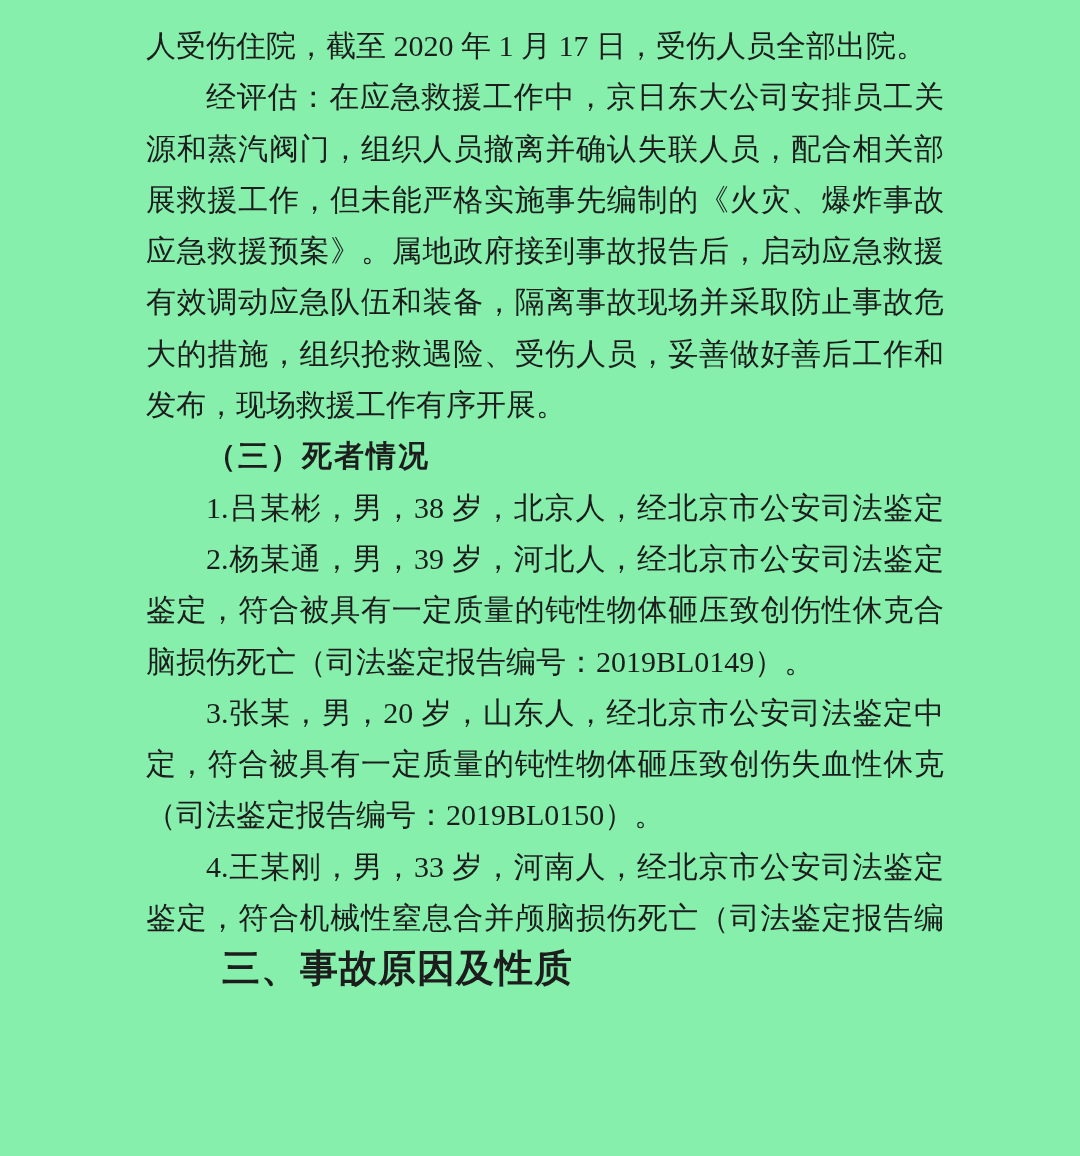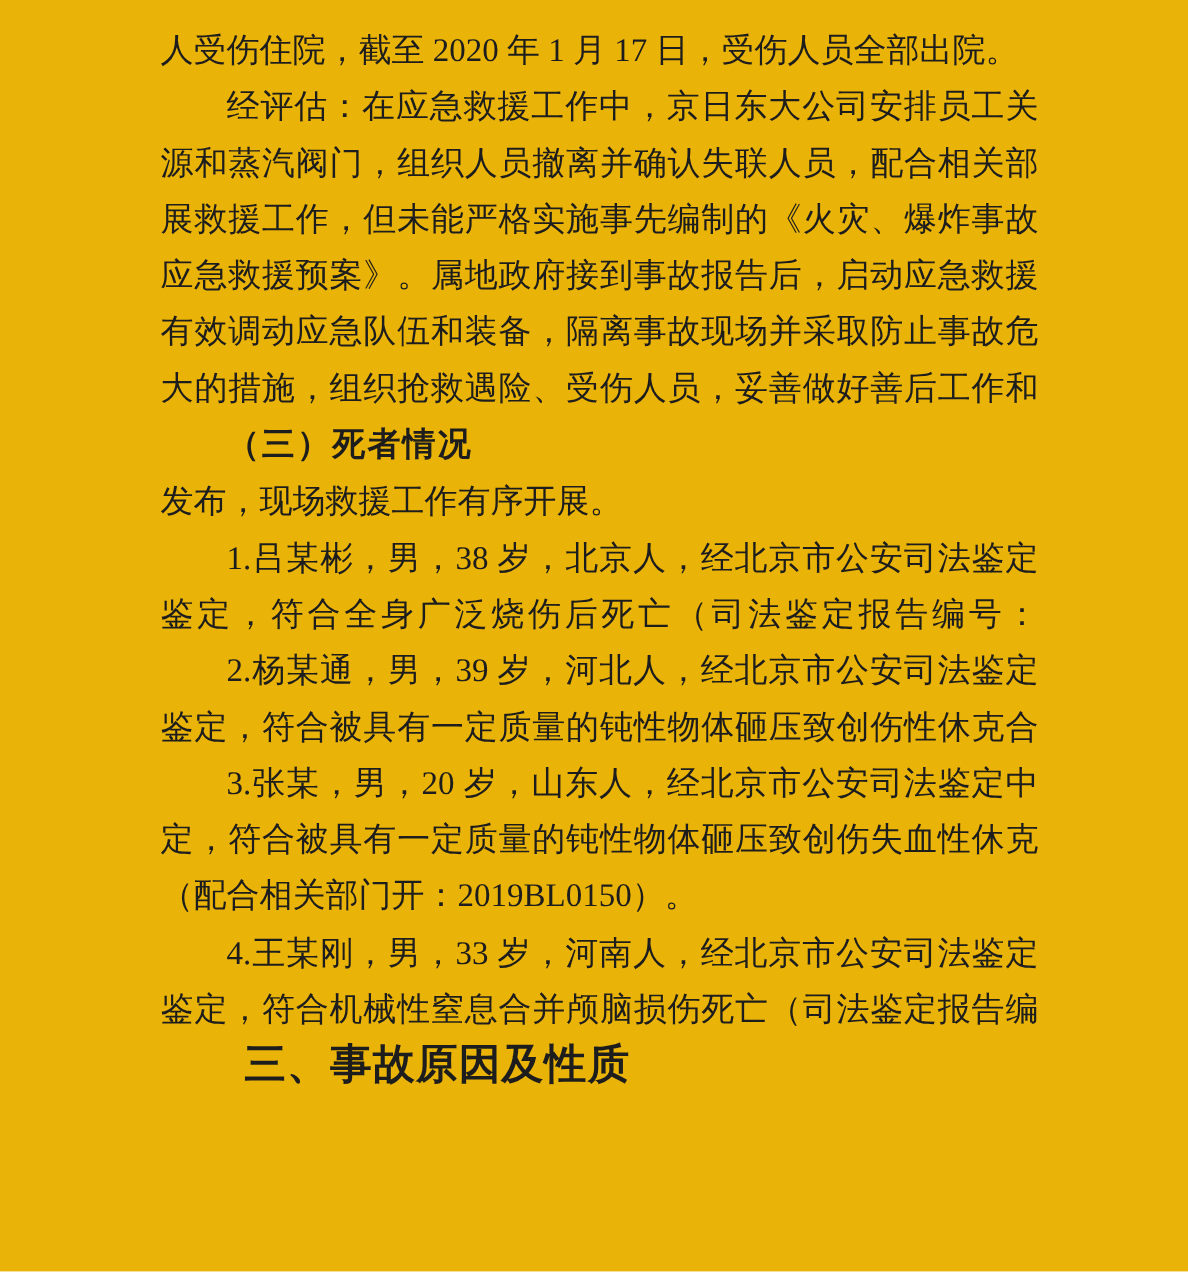--- a/index.html
+++ b/index.html
@@ -4,21 +4,21 @@
 <style>
   html, body {
     margin: 0;
     padding: 0;
     background: #ffffff;
   }
   .page {
     position: relative;
     width: 1080px;
     height: 1156px;
-    background: #eab308;
+    background: #86efac;
     overflow: hidden;
   }
   .doc {
     position: absolute;
     left: 146px;
     top: 20px;
     width: 798px;
   }
   .line {
     height: 51.3px;
@@ -52,26 +52,26 @@
 
 <div class="page">
   <div class="doc">
       <div class="line">人受伤住院，截至 2020 年 1 月 17 日，受伤人员全部出院。</div>
       <div class="line j ind">经评估：在应急救援工作中，京日东大公司安排员工关闭电</div>
       <div class="line j">源和蒸汽阀门，组织人员撤离并确认失联人员，配合相关部门开</div>
       <div class="line j">展救援工作，但未能严格实施事先编制的《火灾、爆炸事故专项</div>
       <div class="line j">应急救援预案》。属地政府接到事故报告后，启动应急救援预案，</div>
       <div class="line j">有效调动应急队伍和装备，隔离事故现场并采取防止事故危害扩</div>
       <div class="line j">大的措施，组织抢救遇险、受伤人员，妥善做好善后工作和信息</div>
+      <div class="line">发布，现场救援工作有序开展。</div>
       <div class="line ind h-kai">（三）死者情况</div>
-      <div class="line">发布，现场救援工作有序开展。</div>
       <div class="line j ind">1.吕某彬，男，38 岁，北京人，经北京市公安司法鉴定中心</div>
-      <div class="line j">鉴定，符合全身广泛烧伤后死亡（司法鉴定报告编号：</div>
       <div class="line j ind">2.杨某通，男，39 岁，河北人，经北京市公安司法鉴定中心</div>
       <div class="line j">鉴定，符合被具有一定质量的钝性物体砸压致创伤性休克合并颅</div>
+      <div class="line">脑损伤死亡（司法鉴定报告编号：2019BL0149）。</div>
       <div class="line j ind">3.张某，男，20 岁，山东人，经北京市公安司法鉴定中心鉴</div>
       <div class="line j">定，符合被具有一定质量的钝性物体砸压致创伤失血性休克死亡</div>
-      <div class="line">（配合相关部门开：2019BL0150）。</div>
+      <div class="line">（司法鉴定报告编号：2019BL0150）。</div>
       <div class="line j ind">4.王某刚，男，33 岁，河南人，经北京市公安司法鉴定中心</div>
       <div class="line j">鉴定，符合机械性窒息合并颅脑损伤死亡（司法鉴定报告编号：</div>
       <div class="line ind h-hei">三、事故原因及性质</div>
     </div>
 </div>
 
 </body></html>

